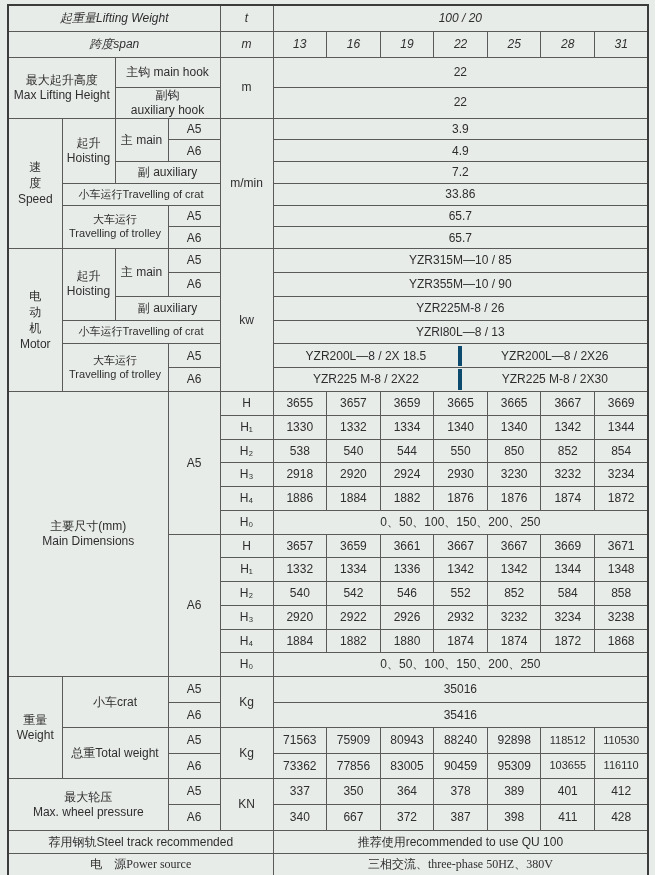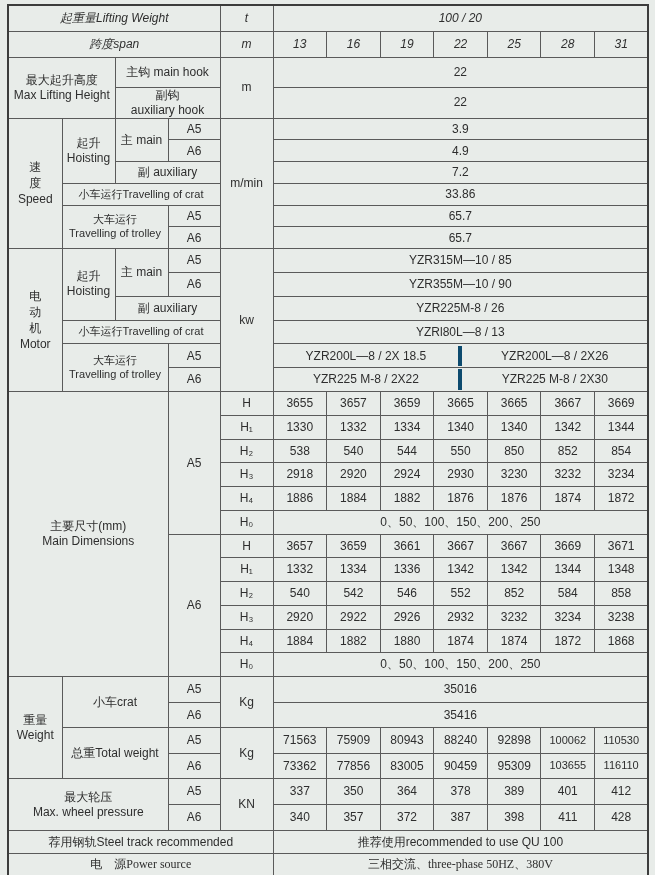--- a/index.html
+++ b/index.html
@@ -325,21 +325,21 @@
   </tr>
   <tr class="hwt">
     <td colspan="2" rowspan="2">总重Total weight</td>
     <td>A5</td>
     <td rowspan="2">Kg</td>
     <td>71563</td>
     <td>75909</td>
     <td>80943</td>
     <td>88240</td>
     <td>92898</td>
-    <td class="fs11">100062</td>
+    <td class="fs11">118512</td>
     <td class="fs11">110530</td>
   </tr>
   <tr class="hwt">
     <td>A6</td>
     <td>73362</td>
     <td>77856</td>
     <td>83005</td>
     <td>90459</td>
     <td>95309</td>
     <td class="fs11">103655</td>
@@ -357,21 +357,21 @@
     <td>350</td>
     <td>364</td>
     <td>378</td>
     <td>389</td>
     <td>401</td>
     <td>412</td>
   </tr>
   <tr class="hwh">
     <td>A6</td>
     <td>340</td>
-    <td>357</td>
+    <td>667</td>
     <td>372</td>
     <td>387</td>
     <td>398</td>
     <td>411</td>
     <td>428</td>
   </tr>
 
   <tr class="hst">
     <td colspan="5">荐用钢轨Steel track recommended</td>
     <td colspan="7">推荐使用recommended to use  QU 100</td>

